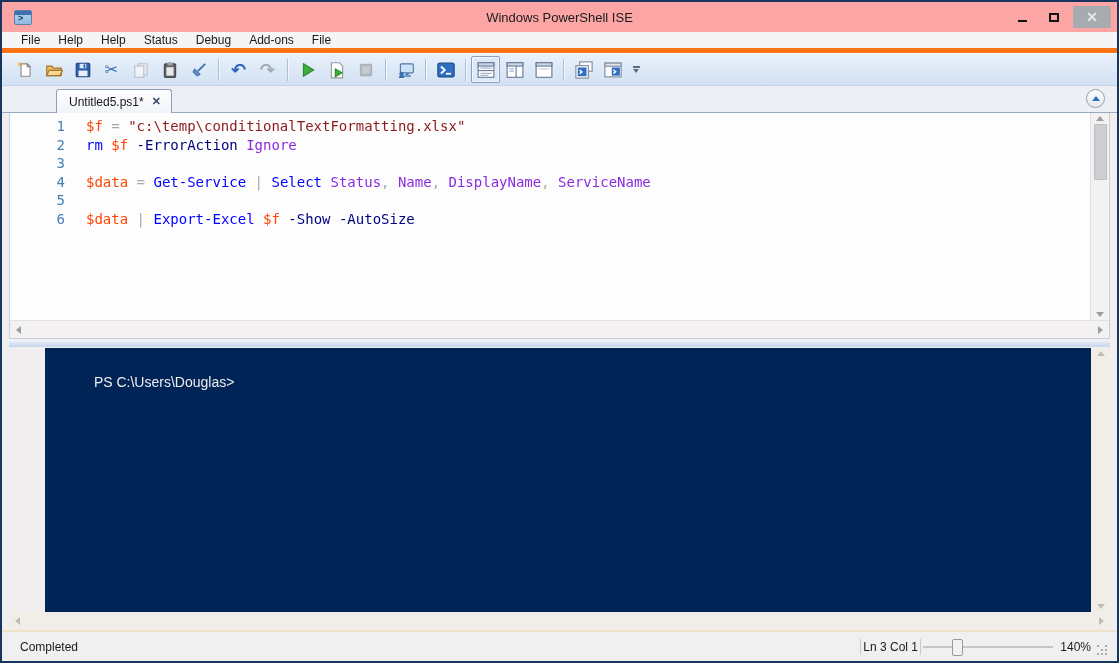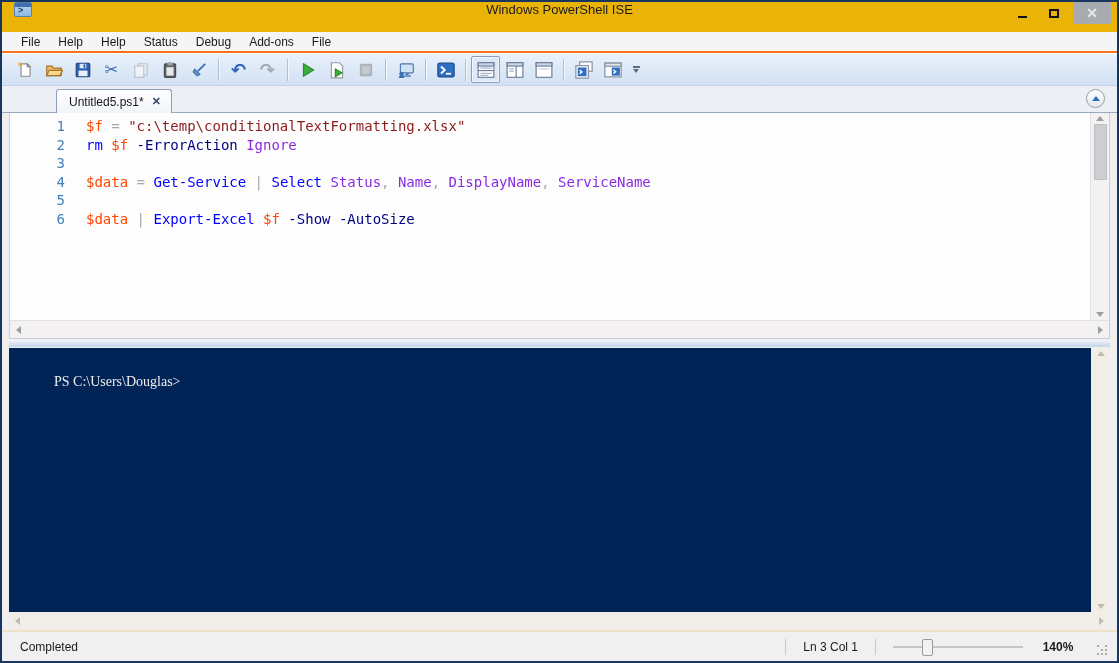--- a/index.html
+++ b/index.html
@@ -6,32 +6,32 @@
   html,body { background:#d7d7d7; font-family:"Liberation Sans", sans-serif; }
   .window{
     width:1119px;height:663px;
     border:2px solid #17355f;
     box-shadow: inset 0 0 0 2px #93a9c7;
     background:#f0eeef;
     display:flex;flex-direction:column;
     position:relative;overflow:hidden;
   }
   
-  .titlebar{height:30px;flex:0 0 auto;background:#eab308;display:flex;align-items:flex-start;position:relative;padding:0 6px 0 12px;}
+  .titlebar{height:30px;flex:0 0 auto;background:#fca5a5;display:flex;align-items:center;position:relative;padding:0 6px 0 12px;}
   .app-icon{width:18px;height:15px;border:1px solid #5b7fae;border-radius:2px;background:linear-gradient(#bcd6ee,#8fb8e0);position:relative;flex:0 0 auto;}
   .app-icon::before{content:"";position:absolute;left:0;top:0;right:0;height:4px;background:#3e6fae;}
   .app-icon::after{content:">";position:absolute;left:3px;top:2px;font-size:9px;font-weight:bold;color:#123a66;}
   .title-text{position:absolute;left:0;right:0;text-align:center;font-size:13px;color:#1b1b1b;}
   .win-controls{margin-left:auto;display:flex;align-items:center;gap:6px;position:relative;z-index:2;}
   .win-btn{width:26px;height:22px;display:flex;align-items:center;justify-content:center;font-size:12px;color:#111;cursor:default;}
   .win-btn.minimize span{display:block;width:9px;height:2px;background:#111;margin-top:8px;}
   .win-btn.maximize span{display:block;width:10px;height:9px;border:2px solid #111;}
   .win-btn.close{width:38px;background:#a7aaae;border-radius:2px;color:#e8e8e8;font-size:14px;font-weight:bold;}
   
-  .menubar{height:21px;flex:0 0 auto;background:#f6f5f5;display:flex;align-items:center;padding:0 10px;border-bottom:2px solid #f97316;}
+  .menubar{height:21px;flex:0 0 auto;background:#f6f5f5;display:flex;align-items:center;padding:0 10px;border-bottom:5px solid #f97316;}
   .menu-item{font-size:12px;color:#1a1a1a;padding:2px 9px;cursor:default;}
   
   .toolbar{height:33px;flex:0 0 auto;background:linear-gradient(#e9f1fb,#d2e1f3);border-top:1px solid #fbfdff;border-bottom:1px solid #c3d3e8;display:flex;align-items:center;padding:0 8px;}
   .tb-btn{width:29px;height:27px;display:flex;align-items:center;justify-content:center;border:1px solid transparent;border-radius:2px;}
   .tb-btn.selected{border-color:#8a9cc0;background:#dde9f8;box-shadow:inset 0 0 0 1px #f4f8fd;}
   .tb-btn.disabled{opacity:.5;filter:grayscale(1);}
   .tb-sep{width:1px;height:22px;background:#aabfd8;margin:0 5px;box-shadow:1px 0 0 #f2f7fc;}
   .tb-btn svg{display:block;}
   .glyph-icon{font-family:"DejaVu Sans",sans-serif;}
   .tb-overflow{width:14px;height:27px;display:flex;flex-direction:column;align-items:center;justify-content:center;gap:1px;margin-left:2px;}
@@ -58,35 +58,35 @@
   .arr{width:0;height:0;}
   .arr.up{border-left:4px solid transparent;border-right:4px solid transparent;border-bottom:5px solid #9c9ca2;}
   .arr.down{border-left:4px solid transparent;border-right:4px solid transparent;border-top:5px solid #9c9ca2;}
   .arr.left{border-top:4px solid transparent;border-bottom:4px solid transparent;border-right:5px solid #9c9ca2;}
   .arr.right{border-top:4px solid transparent;border-bottom:4px solid transparent;border-left:5px solid #9c9ca2;}
   .vscroll .spacer{flex:1;}
   .splitter{height:7px;flex:0 0 auto;background:linear-gradient(#f0f5fb,#c2d4ea);margin:1px 0;}
   
   .console-pane{height:282px;flex:0 0 auto;display:flex;flex-direction:column;}
   .console-main{flex:1;display:flex;min-height:0;}
-  .console-content{flex:1;color:#eeedf0;font-family:Liberation Serif, serif;font-size:14px;line-height:18px;padding:7px 12px 0 10px;white-space:pre;cursor:text;}
+  .console-content{flex:1;color:#eeedf0;font-family:Liberation Sans, sans-serif;font-size:14px;line-height:18px;padding:7px 12px 0 10px;white-space:pre;cursor:text;margin-left:36px;}
   .console-vscroll{width:19px;flex:0 0 auto;background:#f1eee8;display:flex;flex-direction:column;align-items:center;padding:3px 0;}
   .console-vscroll .arr.up{border-bottom-color:#c2bcae;}
   .console-vscroll .arr.down{border-top-color:#c2bcae;}
   .console-hscroll{height:18px;flex:0 0 auto;background:#f1eee8;display:flex;align-items:center;justify-content:space-between;padding:0 6px;}
   .console-hscroll .arr.left{border-right-color:#c2bcae;}
   .console-hscroll .arr.right{border-left-color:#c2bcae;}
   
   .statusbar{height:31px;flex:0 0 auto;background:#f1f0f0;border-top:2px solid #ede3cb;display:flex;align-items:center;padding:0 8px 0 18px;font-size:12px;color:#1a1a1a;}
-  .status-right{margin-left:auto;display:flex;align-items:center;gap:17px;}
+  .status-right{margin-left:auto;display:flex;align-items:center;gap:2px;}
   .sb-sep{width:1px;height:16px;background:#c9c9c9;}
   .zoom-slider{width:130px;height:20px;position:relative;display:flex;align-items:center;}
   .zoom-track{width:100%;height:2px;background:#c6c6c6;}
   .zoom-thumb{position:absolute;top:2px;width:11px;height:17px;background:#f2f2f2;border:1px solid #9a9a9a;border-radius:2px;}
-  .zoom-label{min-width:36px;text-align:center;font-weight:bold;}
+  .zoom-label{min-width:36px;text-align:right;}
   .grip{width:12px;height:12px;position:relative;margin-left:4px;align-self:flex-end;}
   .grip::before{content:"";position:absolute;width:2px;height:2px;background:#b3aca0;
      box-shadow:8px 0 #b3aca0, 4px 4px #b3aca0, 8px 4px #b3aca0, 0 8px #b3aca0, 4px 8px #b3aca0, 8px 8px #b3aca0;}
 </style>
 </head>
 <body>
 
 <div class="window">
 
   <div class="titlebar">

